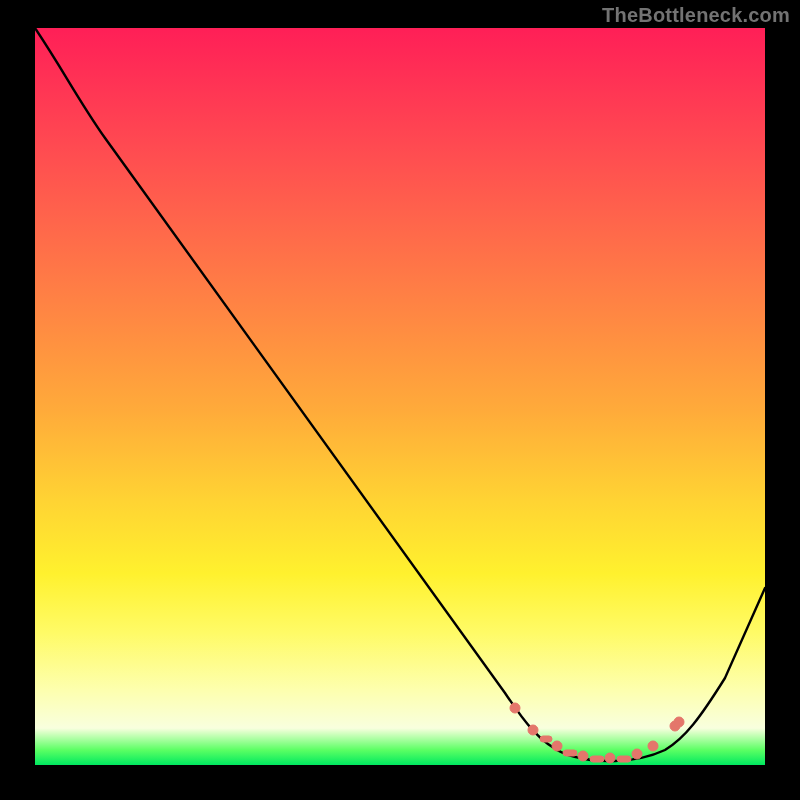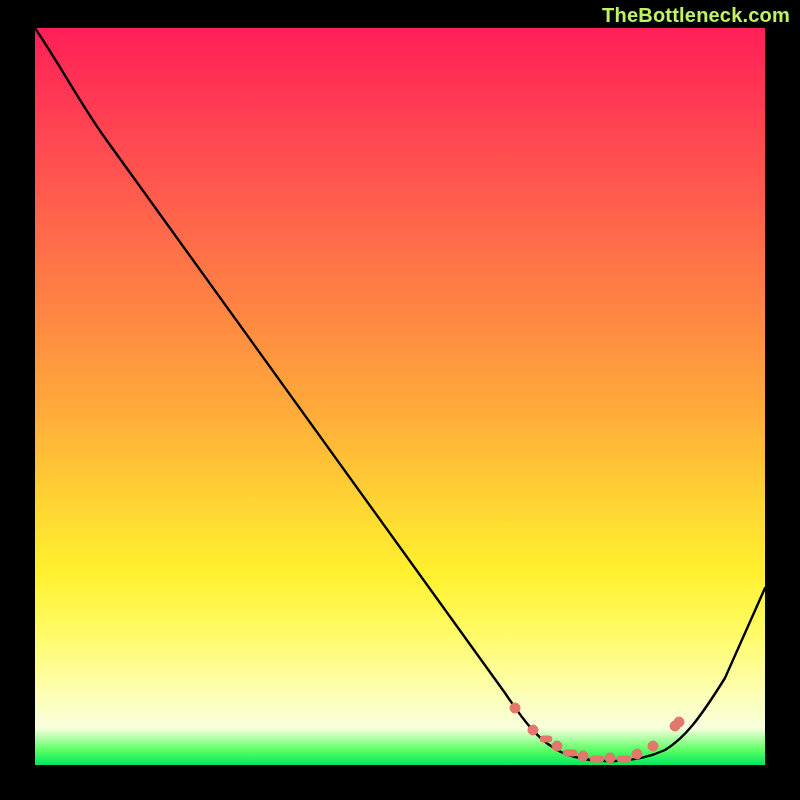--- a/index.html
+++ b/index.html
@@ -14,21 +14,21 @@
   .frame {
     position: relative;
     width: 800px;
     height: 800px;
     background: #000;
   }
   .watermark {
     position: absolute;
     top: 4px;
     right: 10px;
-    color: #bef264;
+    color: #737373;
     font-size: 20px;
     font-weight: 600;
     letter-spacing: 0.2px;
     z-index: 5;
   }
   .plot {
     position: absolute;
     left: 35px;
     top: 28px;
     width: 730px;

